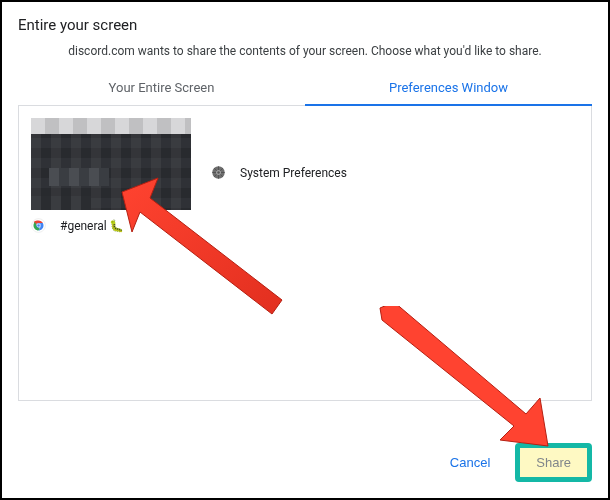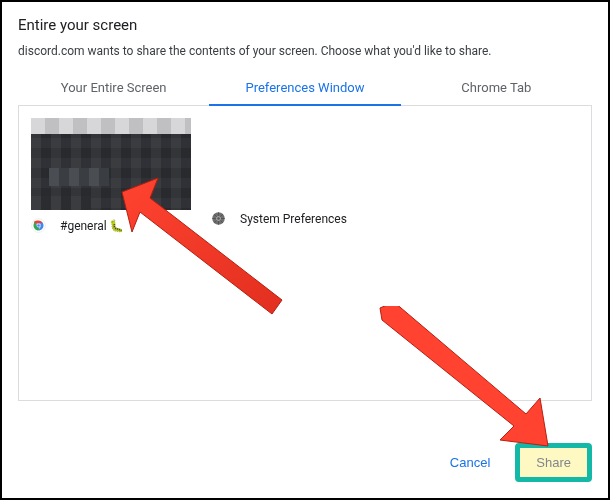--- a/index.html
+++ b/index.html
@@ -15,20 +15,21 @@
   .title {
     font-size: 15px;
     font-weight: 400;
     margin-bottom: 10px;
     color: #202124;
   }
   .subtitle {
     font-size: 12px;
     color: #3c4043;
     margin-bottom: 14px;
+    text-align: center;
   }
   .tabs {
     display: flex;
     border-bottom: 1px solid #dadce0;
     justify-content: space-between;
   }
   .tab {
     flex: 1;
     text-align: center;
     font-size: 13px;
@@ -134,21 +135,20 @@
 </style>
 </head>
 <body>
 
 <div class="title">Entire your screen</div>
 <div class="subtitle">discord.com wants to share the contents of your screen. Choose what you'd like to share.</div>
 
 <div class="tabs">
   <div class="tab">Your Entire Screen</div>
   <div class="tab active">Preferences Window</div>
-  <div class="tab">Chrome Tab</div>
 </div>
 
 <div class="content">
   <div class="windows">
     <div class="win-item">
       <div class="thumb">
         <div class="pixelate"></div>
         <div class="top-pix"></div>
         <div class="mid-pix"></div>
         <div class="bot-pix"></div>
@@ -162,21 +162,21 @@
               <path fill="#34A853" d="M24 40c-8.8 0-16-7.2-16-16 0-4.3 1.7-8.2 4.4-11l7.6 13.2c1.3 3.1 4.3 5.6 8 5.6L24 40z"></path>
               <circle cx="24" cy="24" r="7" fill="#4285F4"></circle>
               <circle cx="24" cy="24" r="5.5" fill="#fff"></circle>
               <circle cx="24" cy="24" r="4" fill="#4285F4"></circle>
             </svg>
         </span>
         <span>#general 🐛</span>
       </div>
     </div>
     <div class="win-item">
-      <div class="win-label" style="margin-top:93px;">
+      <div class="win-label" style="margin-top:47px;">
         <span class="ico">
           <svg viewBox="0 0 48 48">
               <circle cx="24" cy="24" r="20" fill="#6e6e6e"></circle>
               <g stroke="#444" stroke-width="2">
                 <line x1="24" y1="4" x2="24" y2="44"></line>
                 <line x1="4" y1="24" x2="44" y2="24"></line>
                 <line x1="10" y1="10" x2="38" y2="38"></line>
                 <line x1="38" y1="10" x2="10" y2="38"></line>
               </g>
               <circle cx="24" cy="24" r="8" fill="#9e9e9e"></circle>

